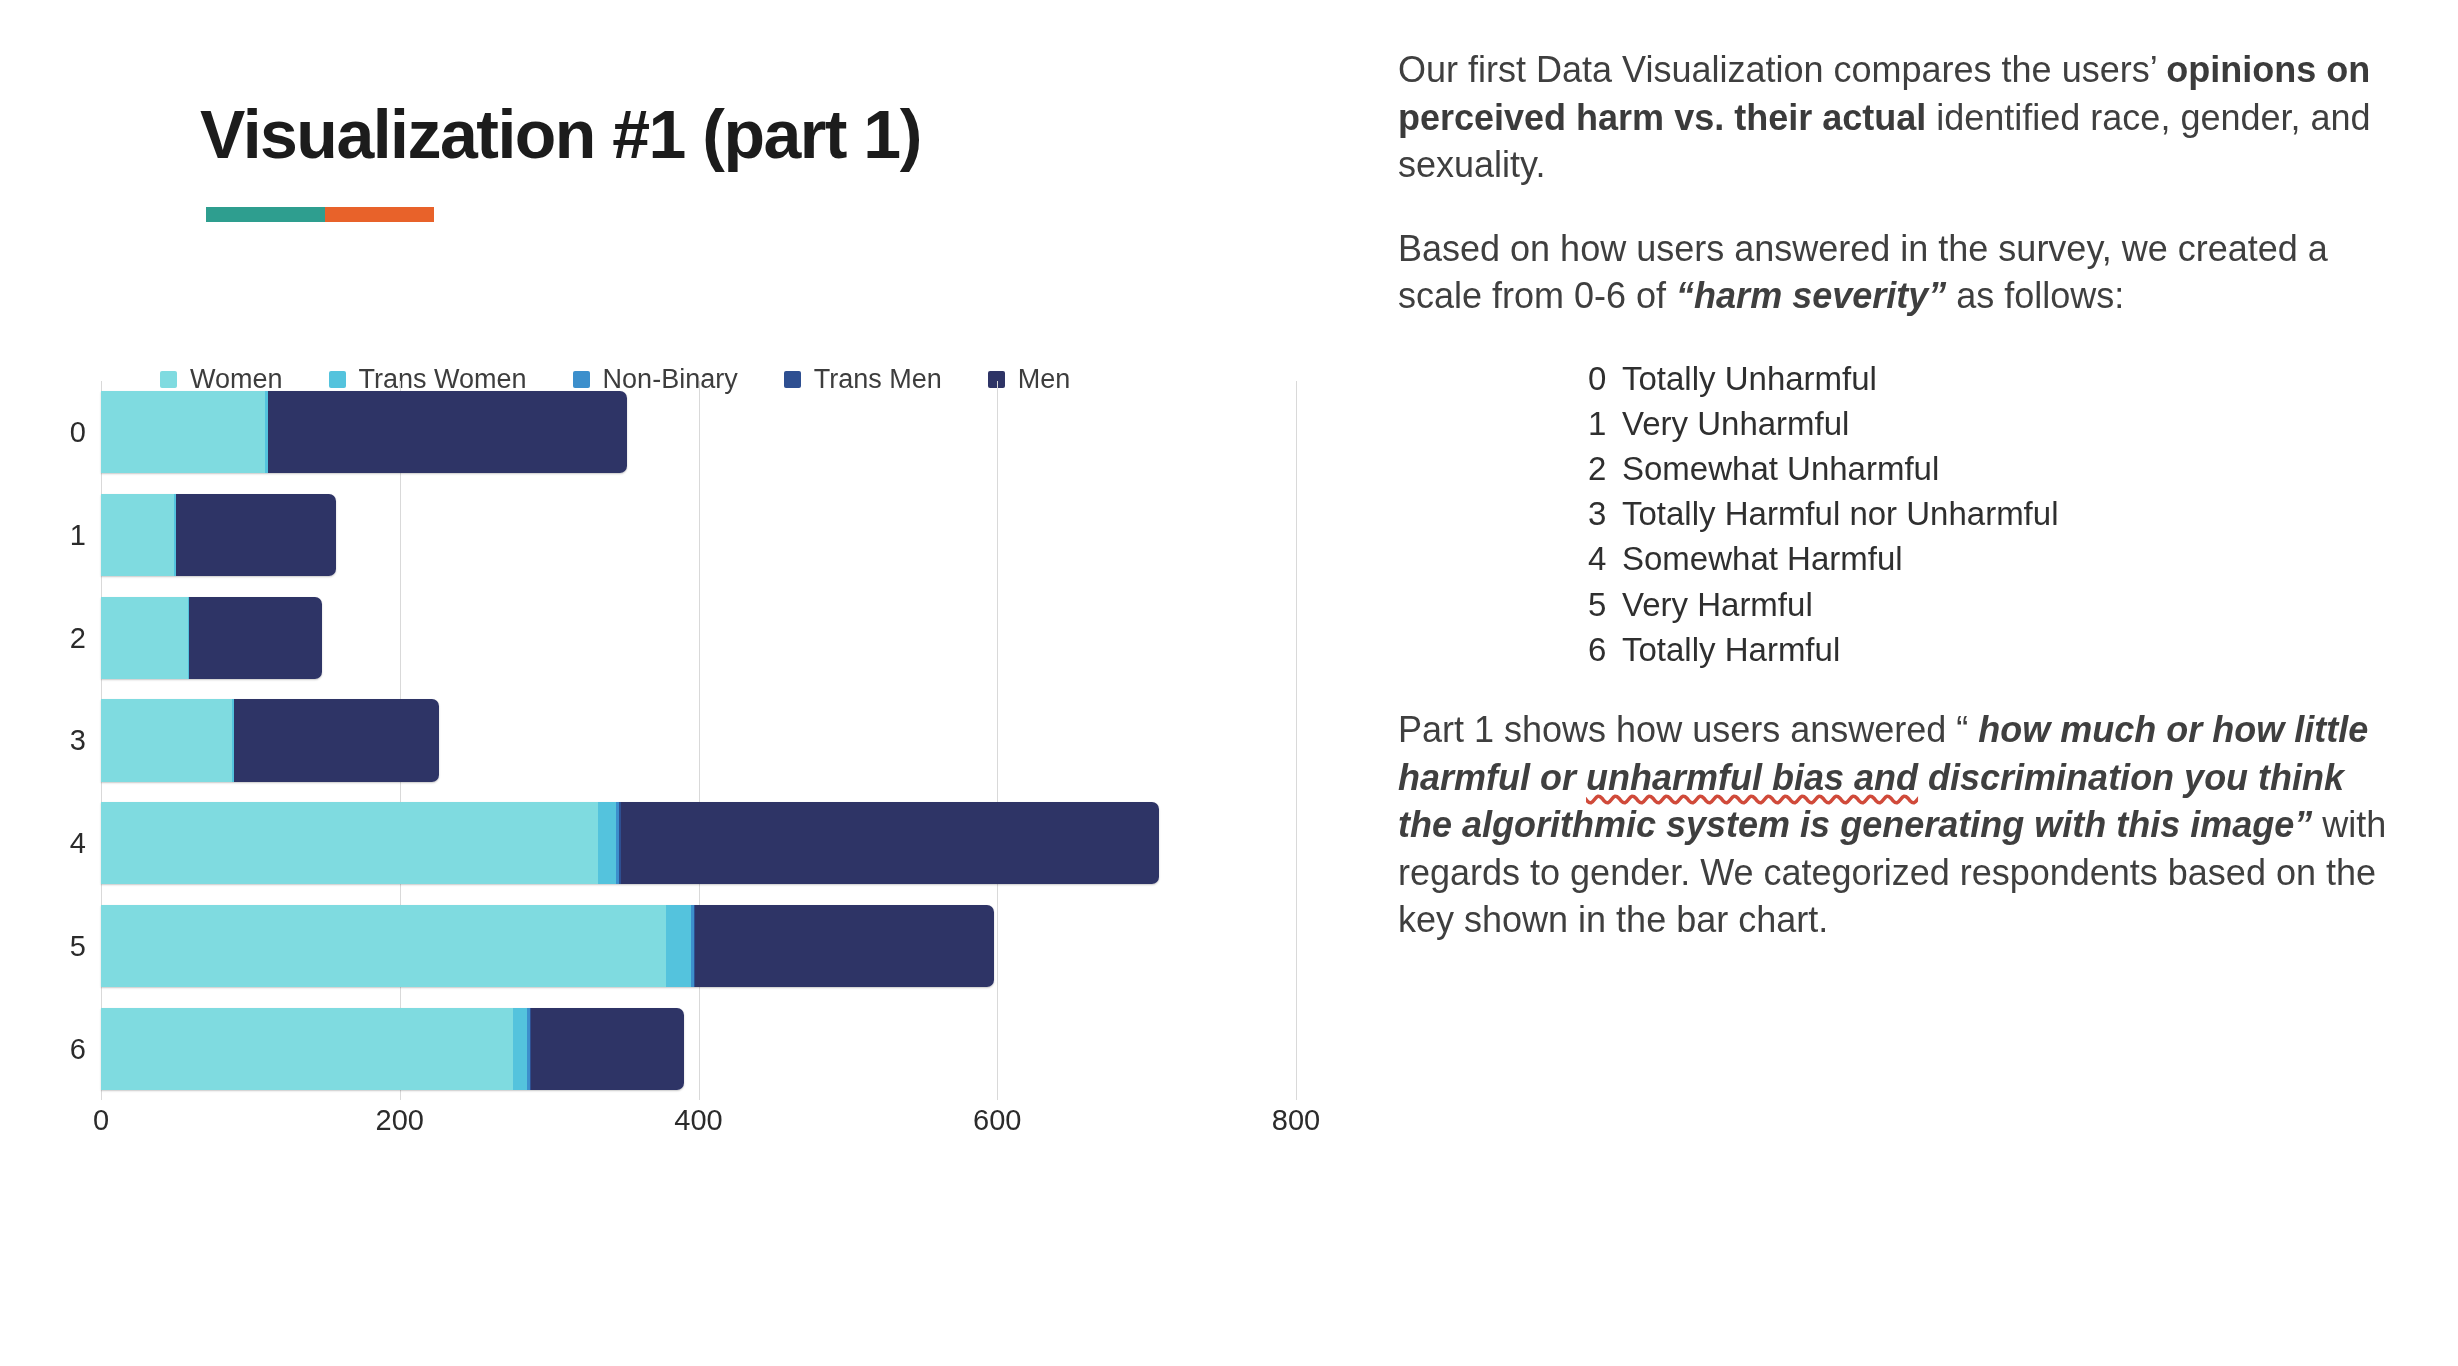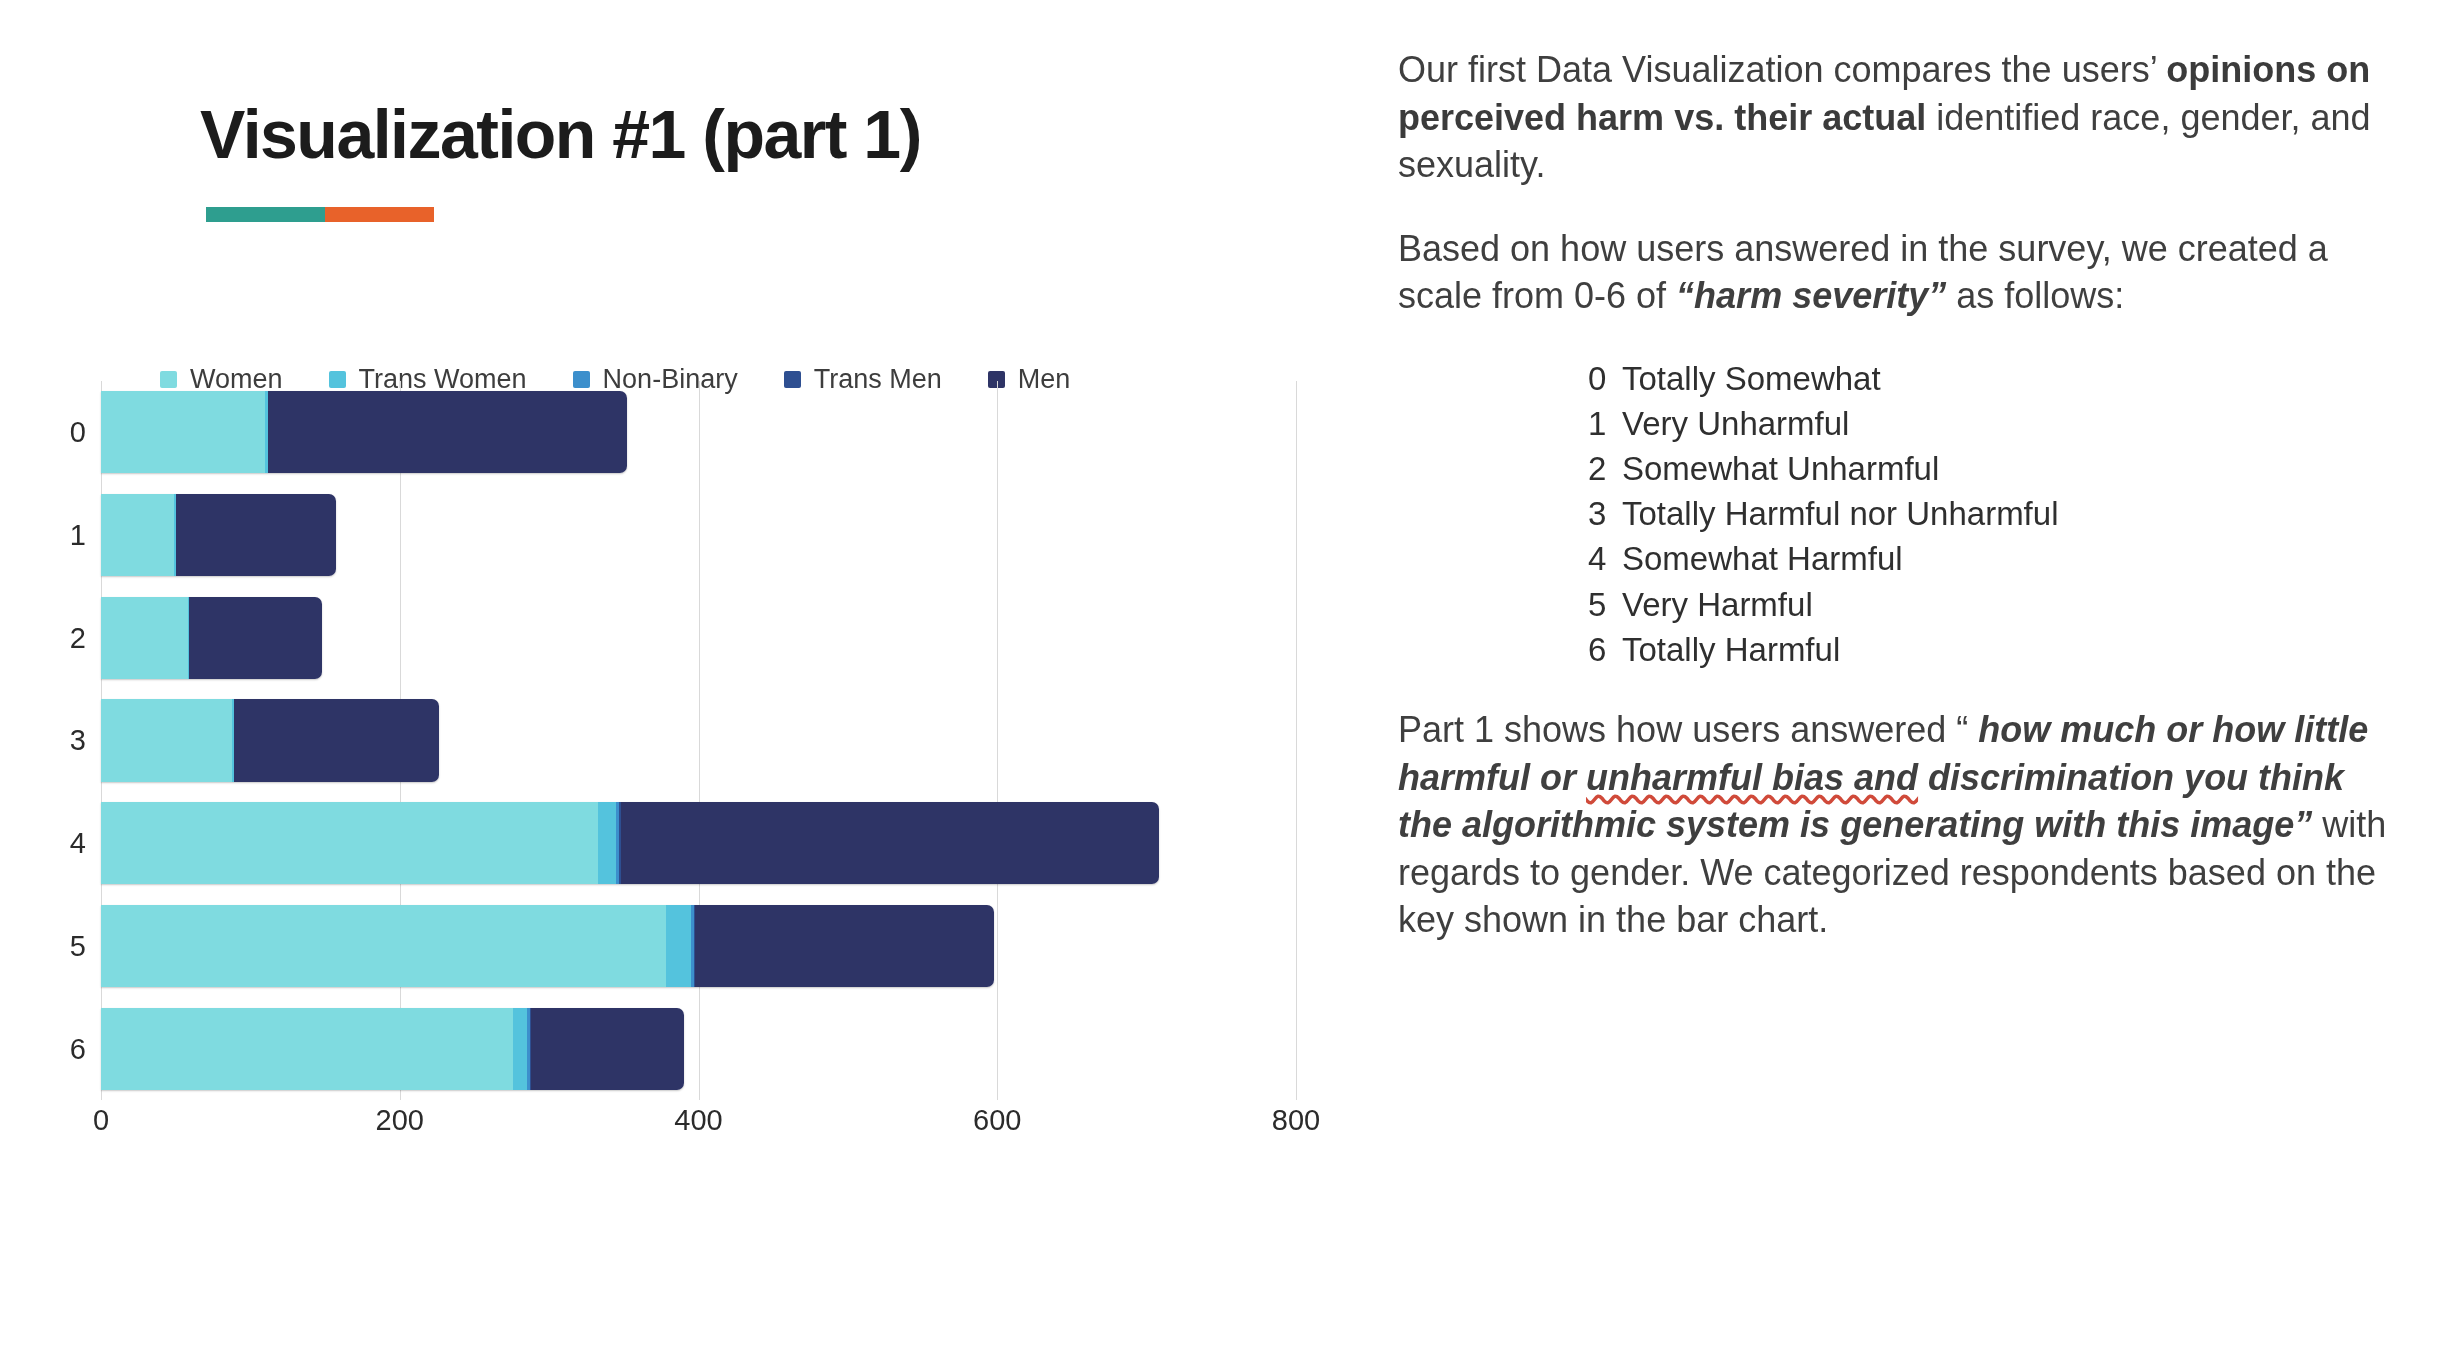--- a/index.html
+++ b/index.html
@@ -270,21 +270,21 @@
       <span>Our first Data Visualization compares the users’ </span><b>opinions on perceived harm vs. their actual</b><span> identified race, gender, and sexuality.</span>
     </div>
 
     <div class="para">
       <span>Based on how users answered in the survey, we created a scale from 0-6 of </span><i class="bi">“harm severity”</i><span> as follows:</span>
     </div>
 
     <div class="scale-list" id="scale-list">
         <div class="scale-row">
           <span class="scale-num">0</span>
-          <span class="scale-text">Totally Somewhat</span>
+          <span class="scale-text">Totally Unharmful</span>
         </div>
         <div class="scale-row">
           <span class="scale-num">1</span>
           <span class="scale-text">Very Unharmful</span>
         </div>
         <div class="scale-row">
           <span class="scale-num">2</span>
           <span class="scale-text">Somewhat Unharmful</span>
         </div>
         <div class="scale-row">

